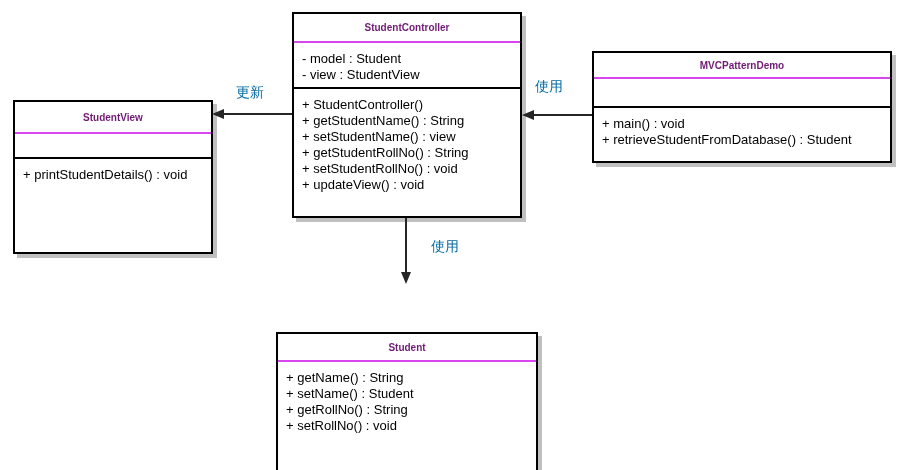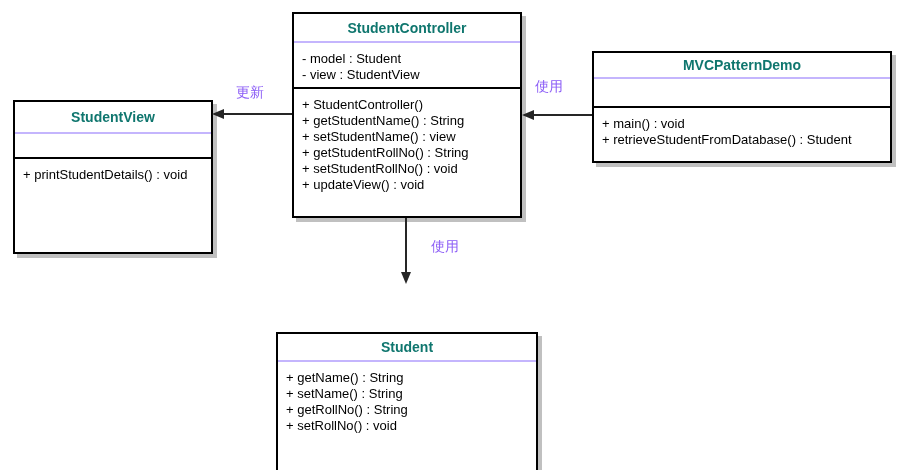--- a/index.html
+++ b/index.html
@@ -15,27 +15,27 @@
     position: absolute;
     background: #ffffff;
     border: 2px solid #000000;
     box-shadow: 4px 4px 0 0 #c0c0c0;
     display: flex;
     flex-direction: column;
     box-sizing: border-box;
   }
   .uml-title {
     flex: 0 0 auto;
-    border-bottom: 2px solid #c4b5fd;
+    border-bottom: 2px solid #d946ef;
     display: flex;
     align-items: center;
     justify-content: center;
     font-weight: bold;
-    font-size: 14px;
-    color: #0f766e;
+    font-size: 10px;
+    color: #701a75;
   }
   .uml-section {
     box-sizing: border-box;
     padding: 8px 13px 3px 8px;
     font-size: 13px;
     line-height: 16px;
     color: #000000;
   }
   .uml-attrs { flex: 0 0 auto; border-bottom: 2px solid #000000; }
   .uml-methods { flex: 1 1 auto; }
@@ -49,21 +49,21 @@
   }
   .arrow-head-down {
     position: absolute; width: 0; height: 0;
     border-left: 5px solid transparent;
     border-right: 5px solid transparent;
     border-top: 12px solid #262626;
   }
   .edge-label {
     position: absolute;
     font-size: 14px;
-    color: #8b5cf6;
+    color: #0369a1;
     white-space: nowrap;
   }
 </style>
 </head>
 <body>
 
 <div class="canvas">
 
   <div class="uml-class" style="left:292px; top:12px; width:230px; height:206px;">
     <div class="uml-title" style="height:27px;">StudentController</div>
@@ -95,21 +95,21 @@
     <div class="uml-section uml-methods">
       <div class="member">+ main() : void</div>
       <div class="member">+ retrieveStudentFromDatabase() : Student</div>
     </div>
   </div>
 
   <div class="uml-class" style="left:276px; top:284px; width:262px; height:170px;margin-top:48px;">
     <div class="uml-title" style="height:26px;">Student</div>
     <div class="uml-section uml-methods">
       <div class="member">+ getName() : String</div>
-      <div class="member">+ setName() : String</div>
+      <div class="member">+ setName() : Student</div>
       <div class="member">+ getRollNo() : String</div>
       <div class="member">+ setRollNo() : void</div>
     </div>
   </div>
 
   <div class="arrow-head-left" style="left:212px; top:109px;"></div>
   <div class="edge-line" style="left:223px; top:113px; width:69px; height:2px;"></div>
   <div class="edge-label" style="left:228px; top:84px; width:44px; text-align:center;">更新</div>
 
   <div class="arrow-head-left" style="left:522px; top:110px;"></div>

